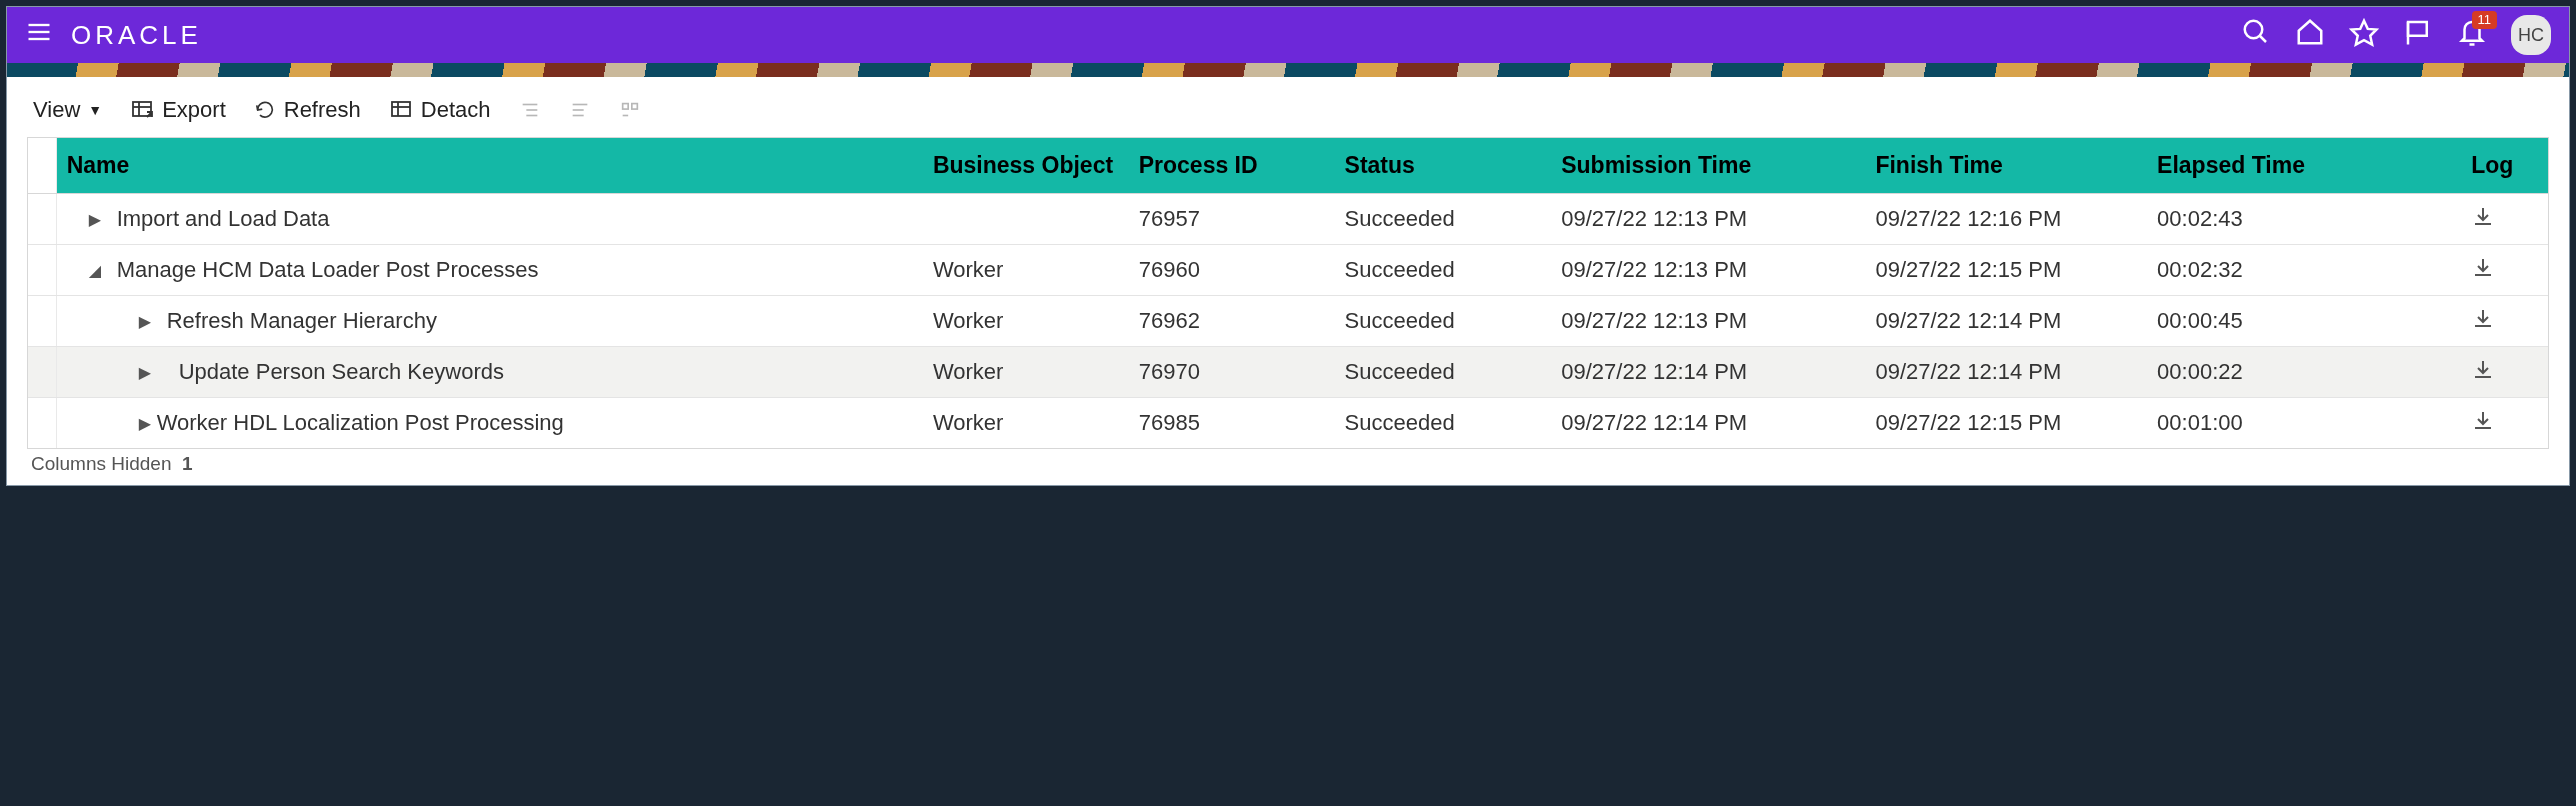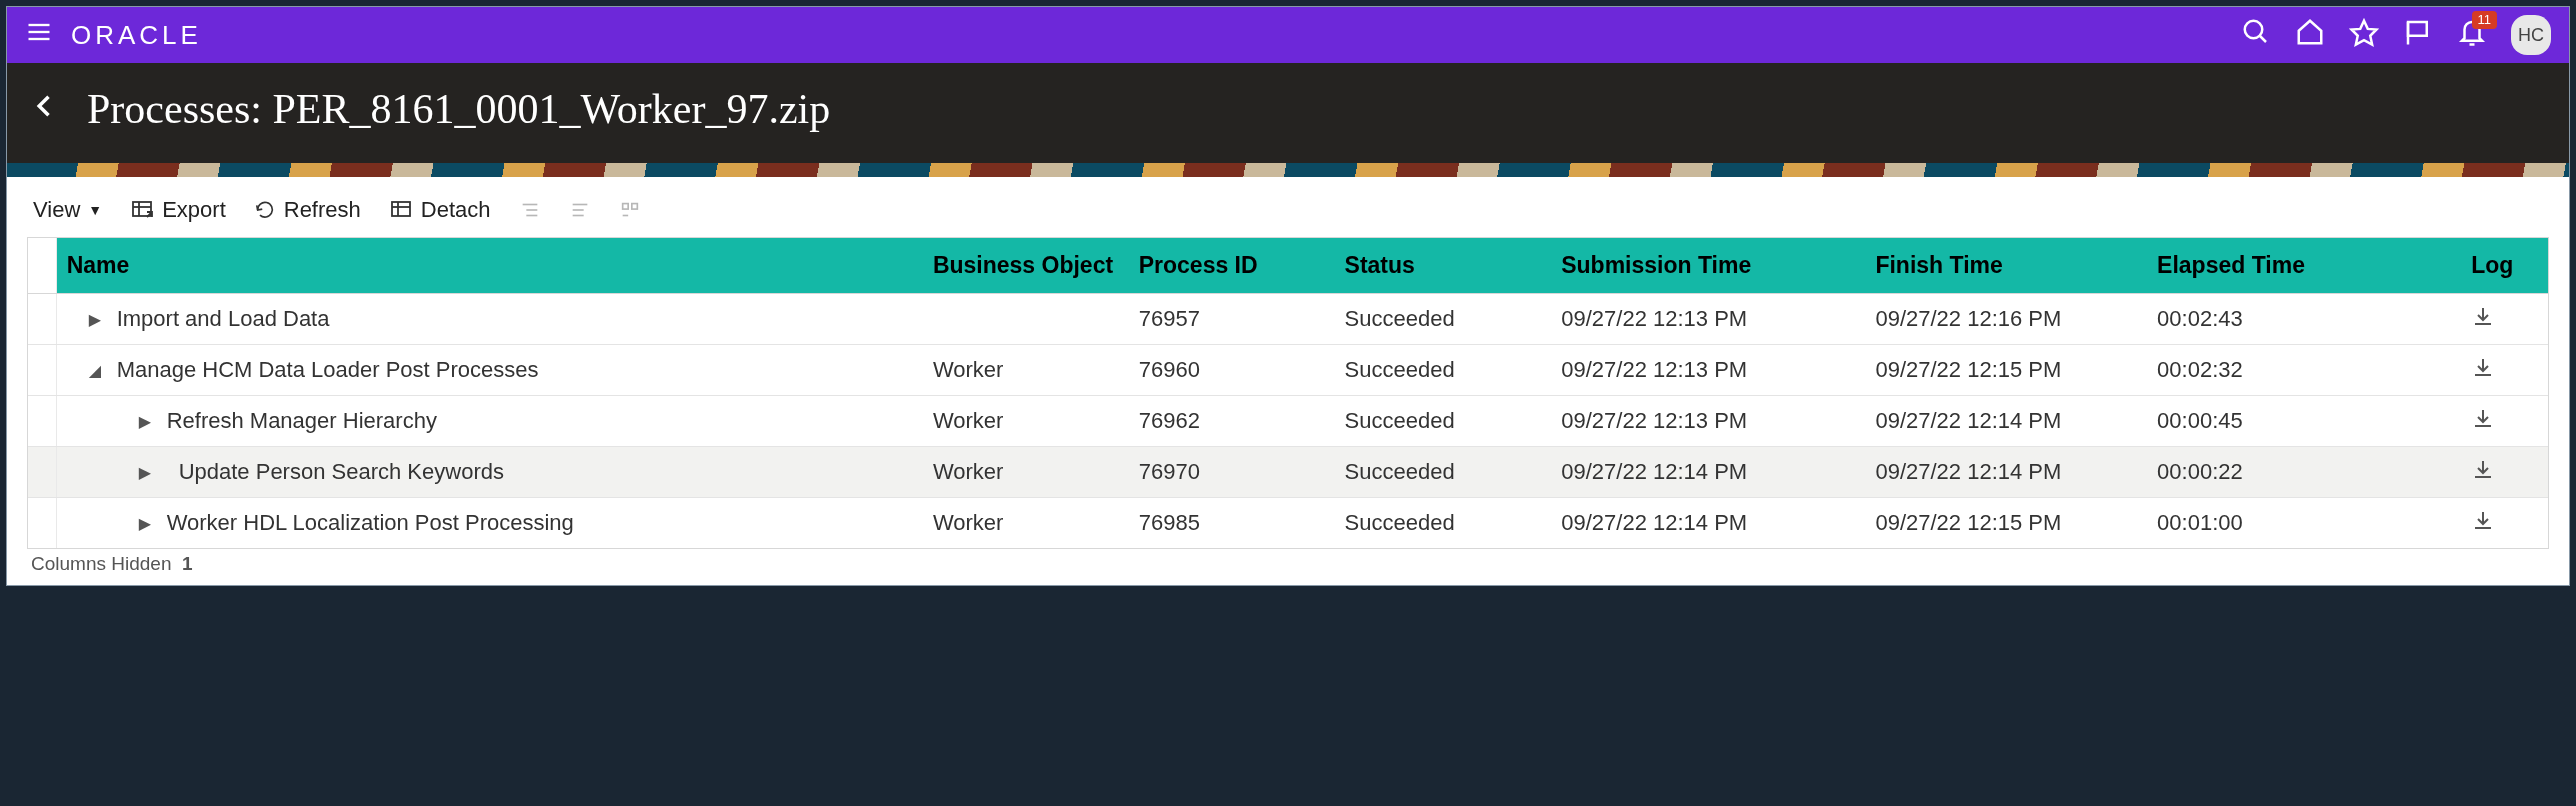--- a/index.html
+++ b/index.html
@@ -137,28 +137,20 @@
         <svg width="30" height="30" viewBox="0 0 24 24" class="icon-svg">
             <path d="M6 17 L6 10 A6 6 0 0 1 18 10 L18 17 L20 19 L4 19 Z"></path>
             <line x1="10" y1="22" x2="14" y2="22"></line>
           </svg>
         <span class="notif-count">11</span>
       </span>
       <span class="avatar-badge">HC</span>
     </div>
   </div>
 
-  <div class="titlebar">
-    <span class="back-chevron">
-      <svg width="28" height="40" viewBox="0 0 24 24" class="icon-svg" style="stroke-width:3">
-          <polyline points="15,4 7,12 15,20"></polyline>
-        </svg>
-    </span>
-    <h1 class="page-title">Processes: PER_8161_0001_Worker_97.zip</h1>
-  </div>
 
   <div class="decor-strip"></div>
 
   <div class="content">
 
     <div class="toolbar">
       <span class="tb-item">
         <span>View</span>
         <span class="tb-caret">▼</span>
       </span>
@@ -314,21 +306,21 @@
                     <line x1="12" y1="4" x2="12" y2="15"></line>
                     <polyline points="7,11 12,16 17,11"></polyline>
                     <line x1="4" y1="20" x2="20" y2="20"></line>
                   </svg></span></td>
             </tr>
             <tr>
               <td class="stub"></td>
               <td>
                 <div class="name-cell" style="padding-left: 72px;">
                   <span class="tree-toggle">▶</span>
-                  <span style="margin-left: 10px;">Worker HDL Localization Post Processing</span>
+                  <span style="margin-left: 0;">Worker HDL Localization Post Processing</span>
                 </div>
               </td>
               <td>Worker</td>
               <td>76985</td>
               <td>Succeeded</td>
               <td>09/27/22 12:14 PM</td>
               <td>09/27/22 12:15 PM</td>
               <td>00:01:00</td>
               <td><span class="download-icon"><svg width="24" height="24" viewBox="0 0 24 24" fill="none" stroke="#555" stroke-width="2">
                     <line x1="12" y1="4" x2="12" y2="15"></line>

